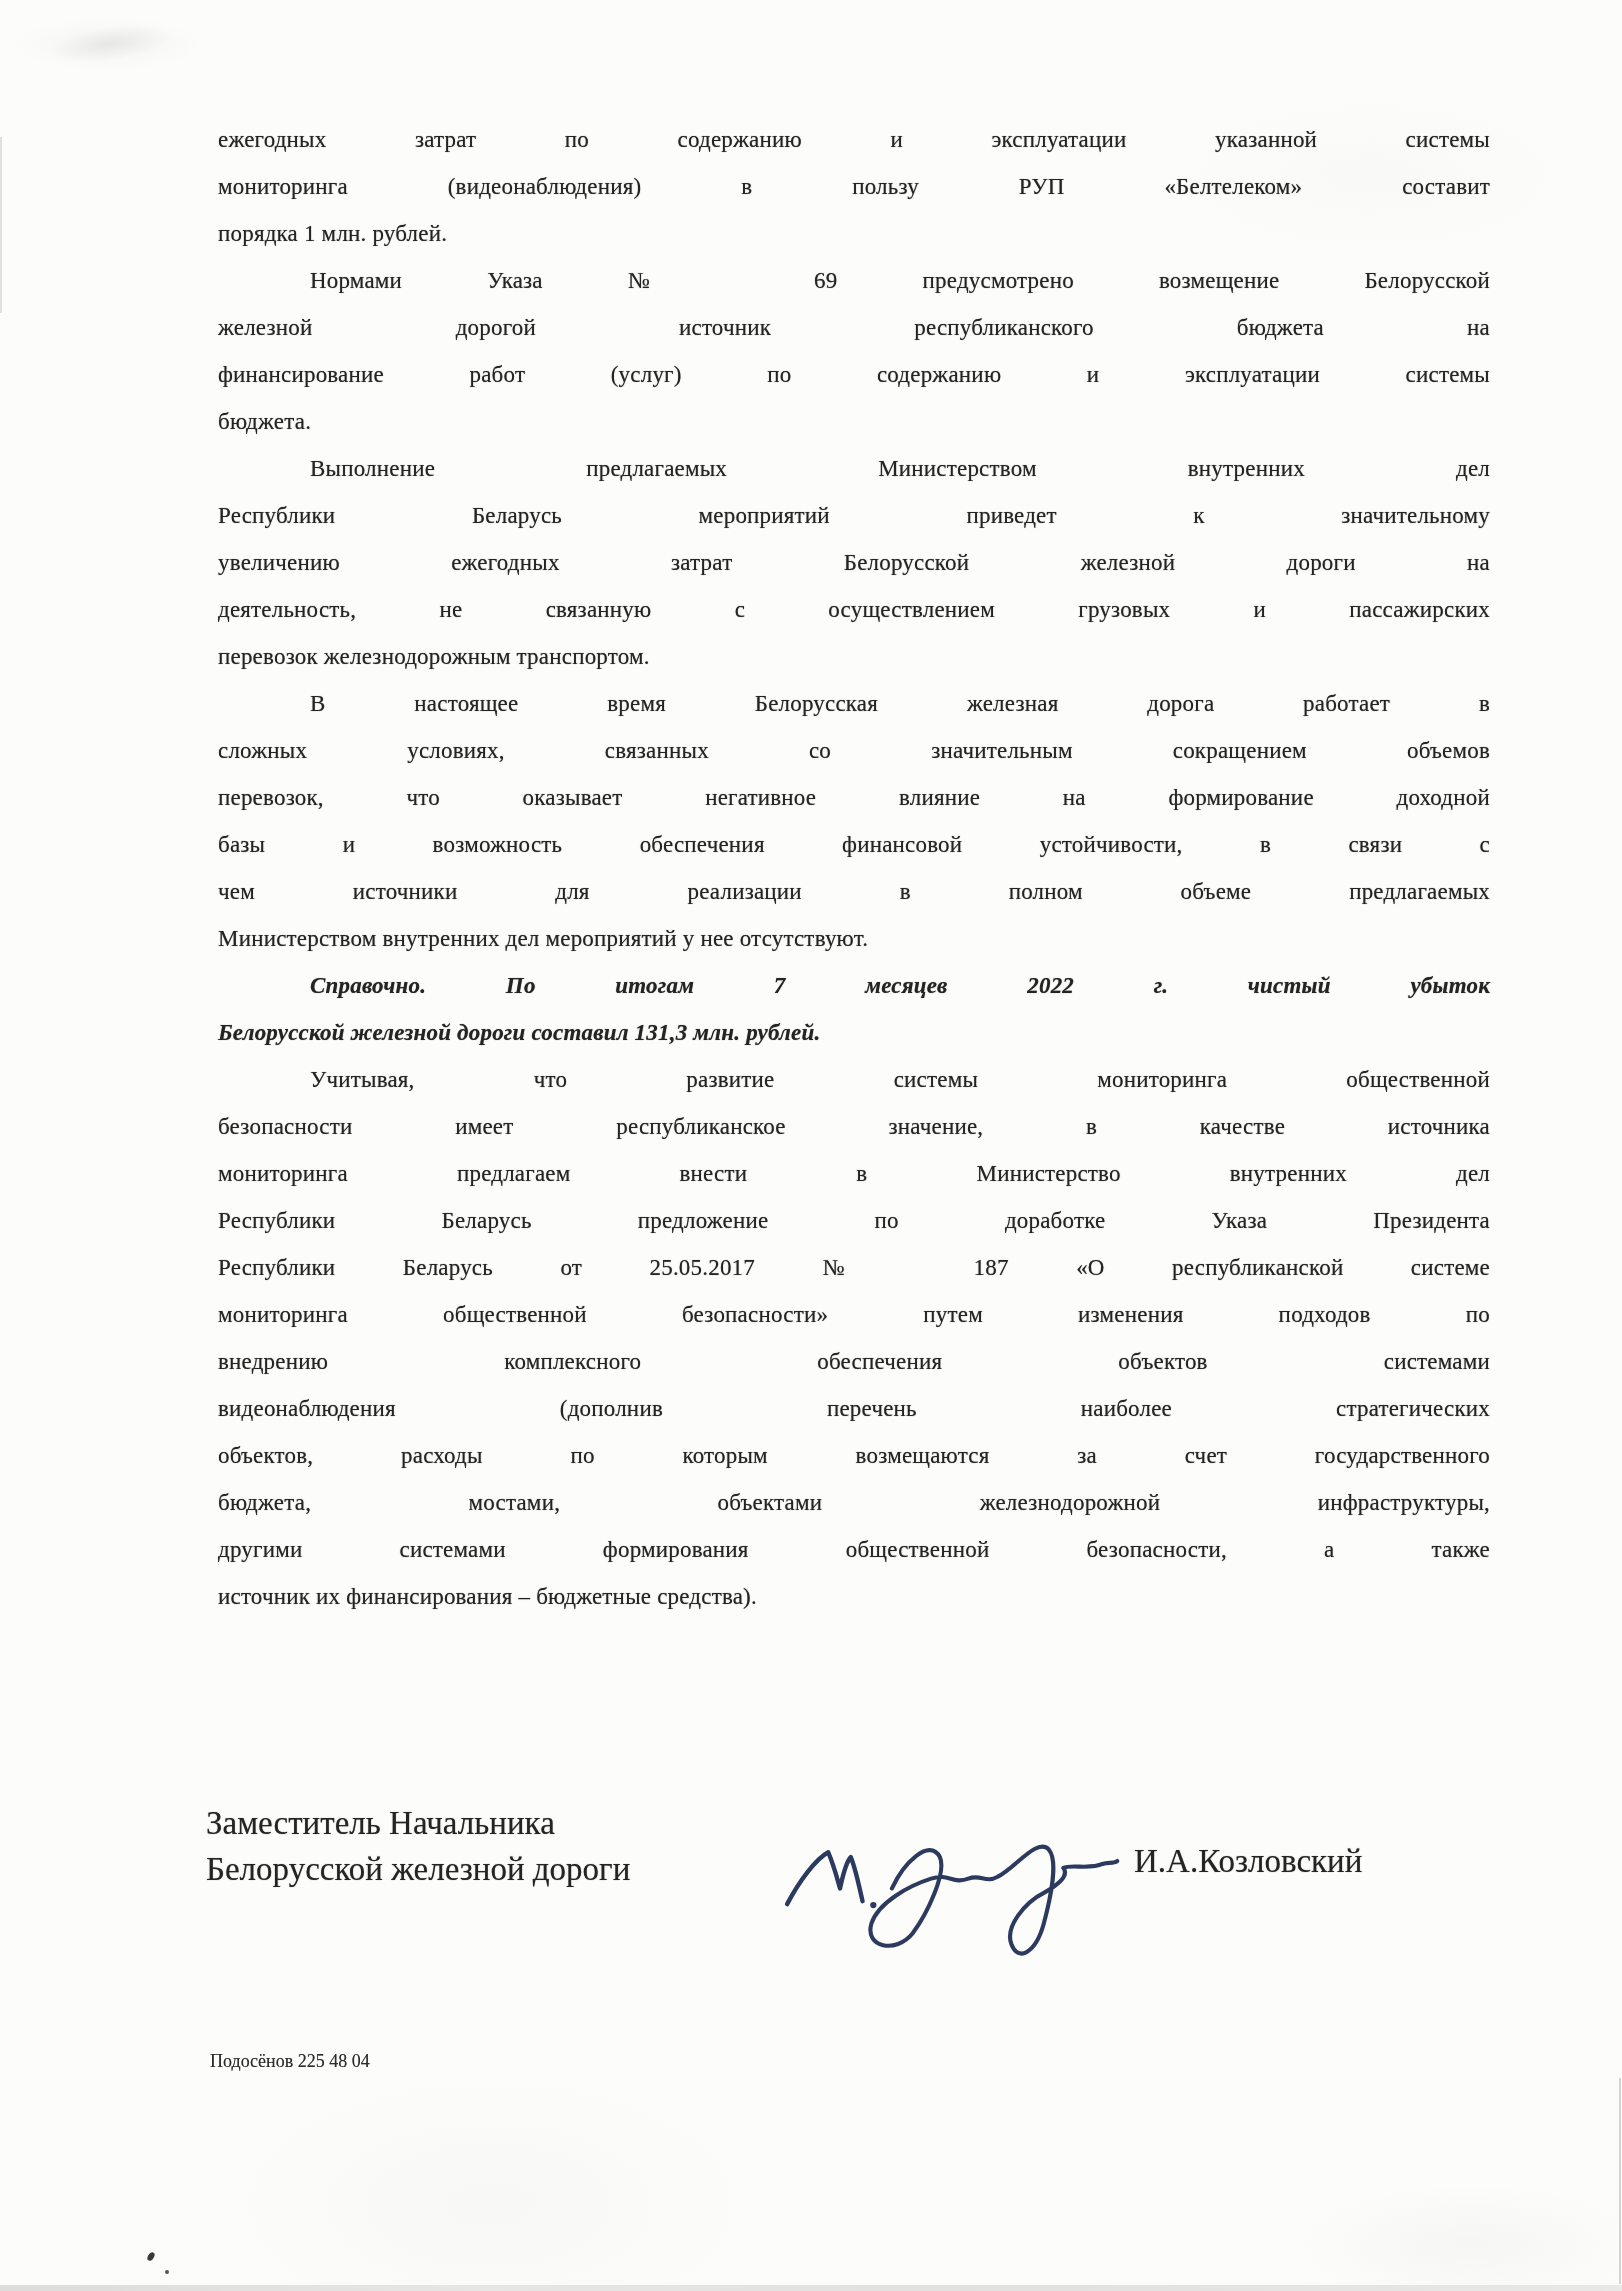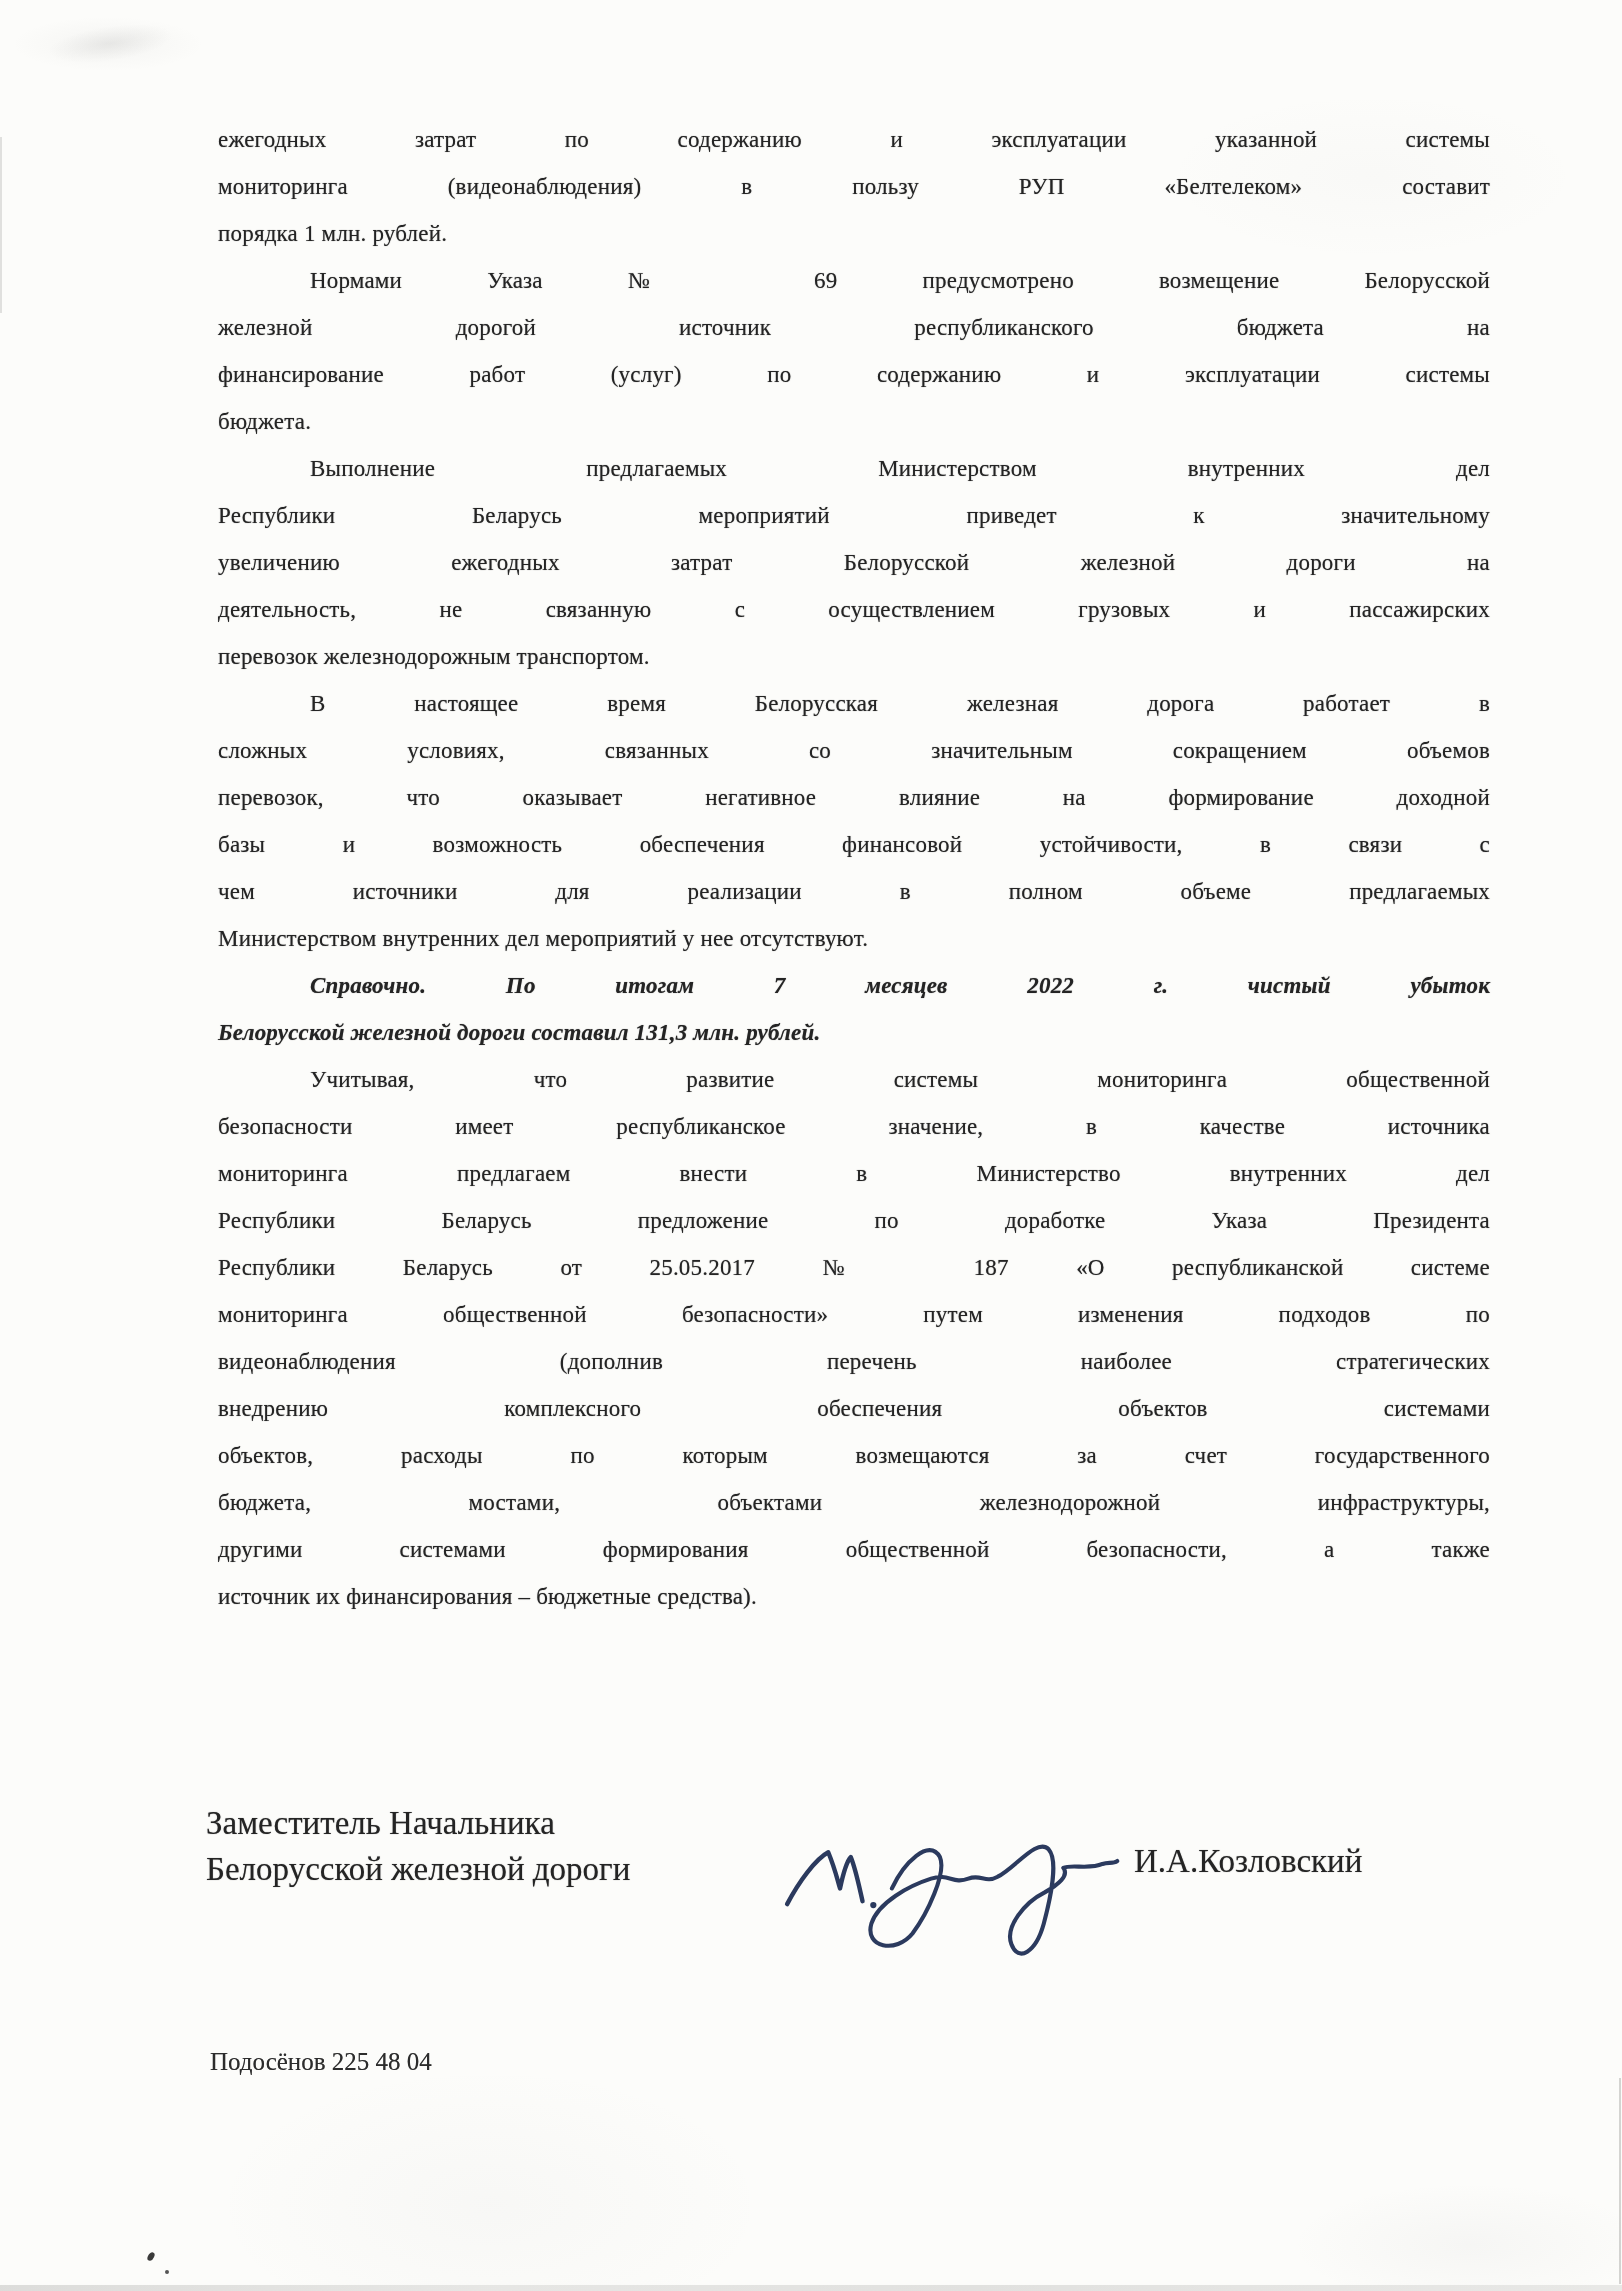--- a/index.html
+++ b/index.html
@@ -62,21 +62,21 @@
     text-shadow:0 0 1px rgba(30,30,30,0.5);
   }
   .sig-svg{
     position:absolute;
     left:745px; top:1808px;
     width:382px; height:157px;
   }
   .footer-note{
     position:absolute;
     left:210px; top:2045px;
-    font-size:25px;
+    font-size:18px;
     line-height:33px;
     color:#2c2c2c;
     text-shadow:0 0 0.5px rgba(40,40,40,0.5);
   }
   
   .scan-band-bottom{
     position:absolute;
     left:0; bottom:0; width:100%; height:6.9px;
     background:linear-gradient(to right,#d9d9d7 0%,#e4e4e2 30%,#dededc 60%,#e6e6e4 100%);
     opacity:0.9;
@@ -136,22 +136,22 @@
       <div class="line">чем источники для реализации в полном объеме предлагаемых</div>
       <div class="line end">Министерством внутренних дел мероприятий у нее отсутствуют.</div>
       <div class="line indent italic">Справочно. По итогам 7 месяцев 2022 г. чистый убыток</div>
       <div class="line end italic">Белорусской железной дороги составил 131,3 млн. рублей.</div>
       <div class="line indent">Учитывая, что развитие системы мониторинга общественной</div>
       <div class="line">безопасности имеет республиканское значение, в качестве источника</div>
       <div class="line">мониторинга предлагаем внести в Министерство внутренних дел</div>
       <div class="line">Республики Беларусь предложение по доработке Указа Президента</div>
       <div class="line">Республики Беларусь от 25.05.2017 № 187 «О республиканской системе</div>
       <div class="line">мониторинга общественной безопасности» путем изменения подходов по</div>
+      <div class="line">внедрению комплексного обеспечения объектов системами</div>
       <div class="line">видеонаблюдения (дополнив перечень наиболее стратегических</div>
-      <div class="line">внедрению комплексного обеспечения объектов системами</div>
       <div class="line">объектов, расходы по которым возмещаются за счет государственного</div>
       <div class="line">бюджета, мостами, объектами железнодорожной инфраструктуры,</div>
       <div class="line">другими системами формирования общественной безопасности, а также</div>
       <div class="line end">источник их финансирования – бюджетные средства).</div>
     </div>
 
   <div class="sig-title">
     <div>Заместитель Начальника</div>
     <div>Белорусской железной дороги</div>
   </div>

